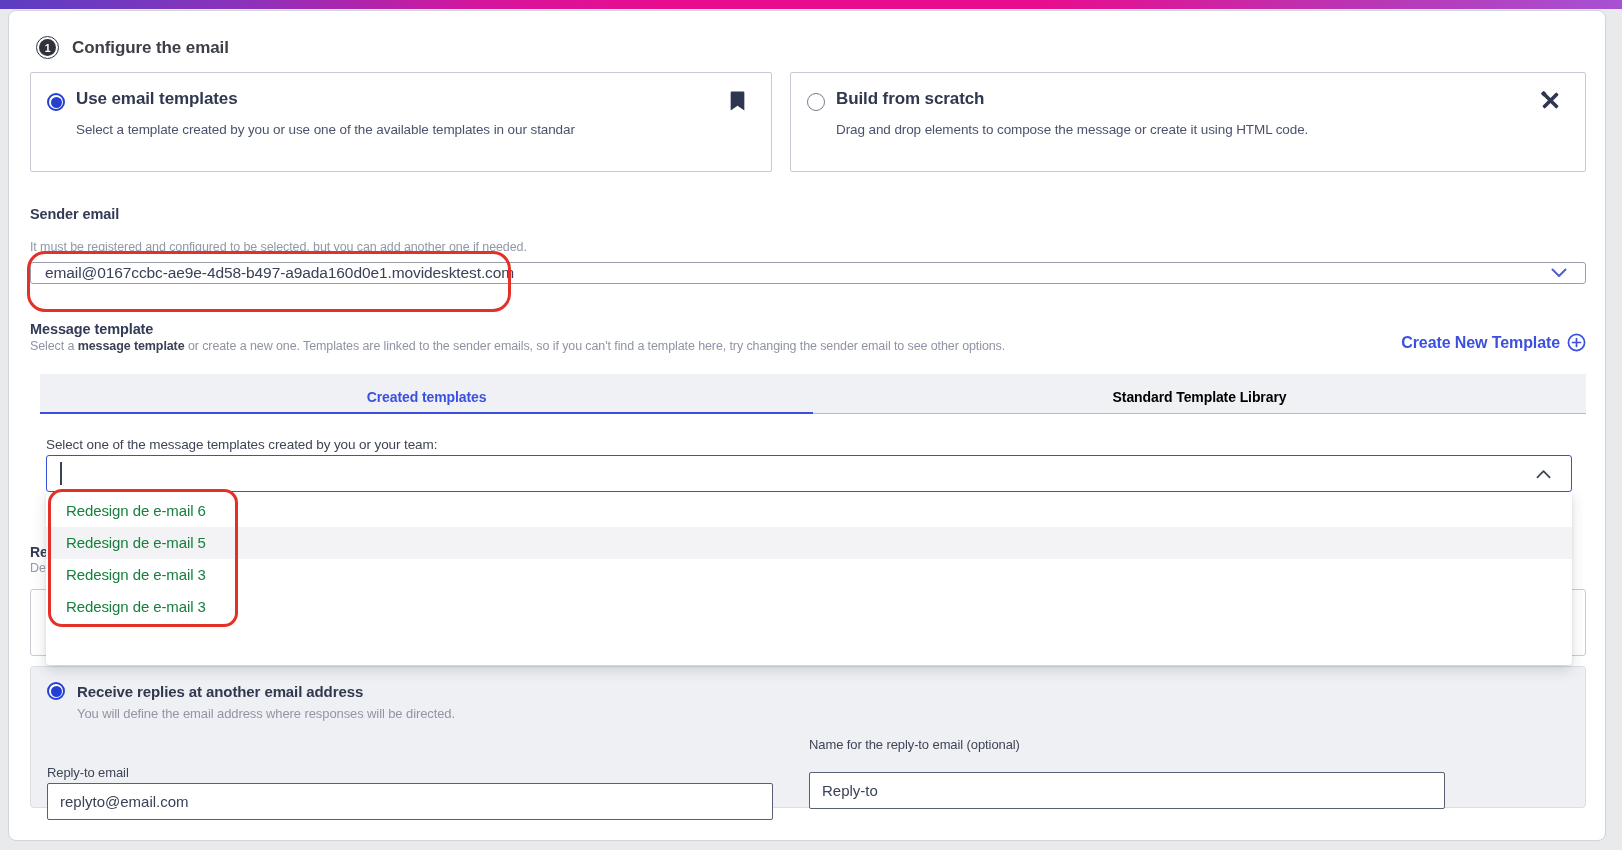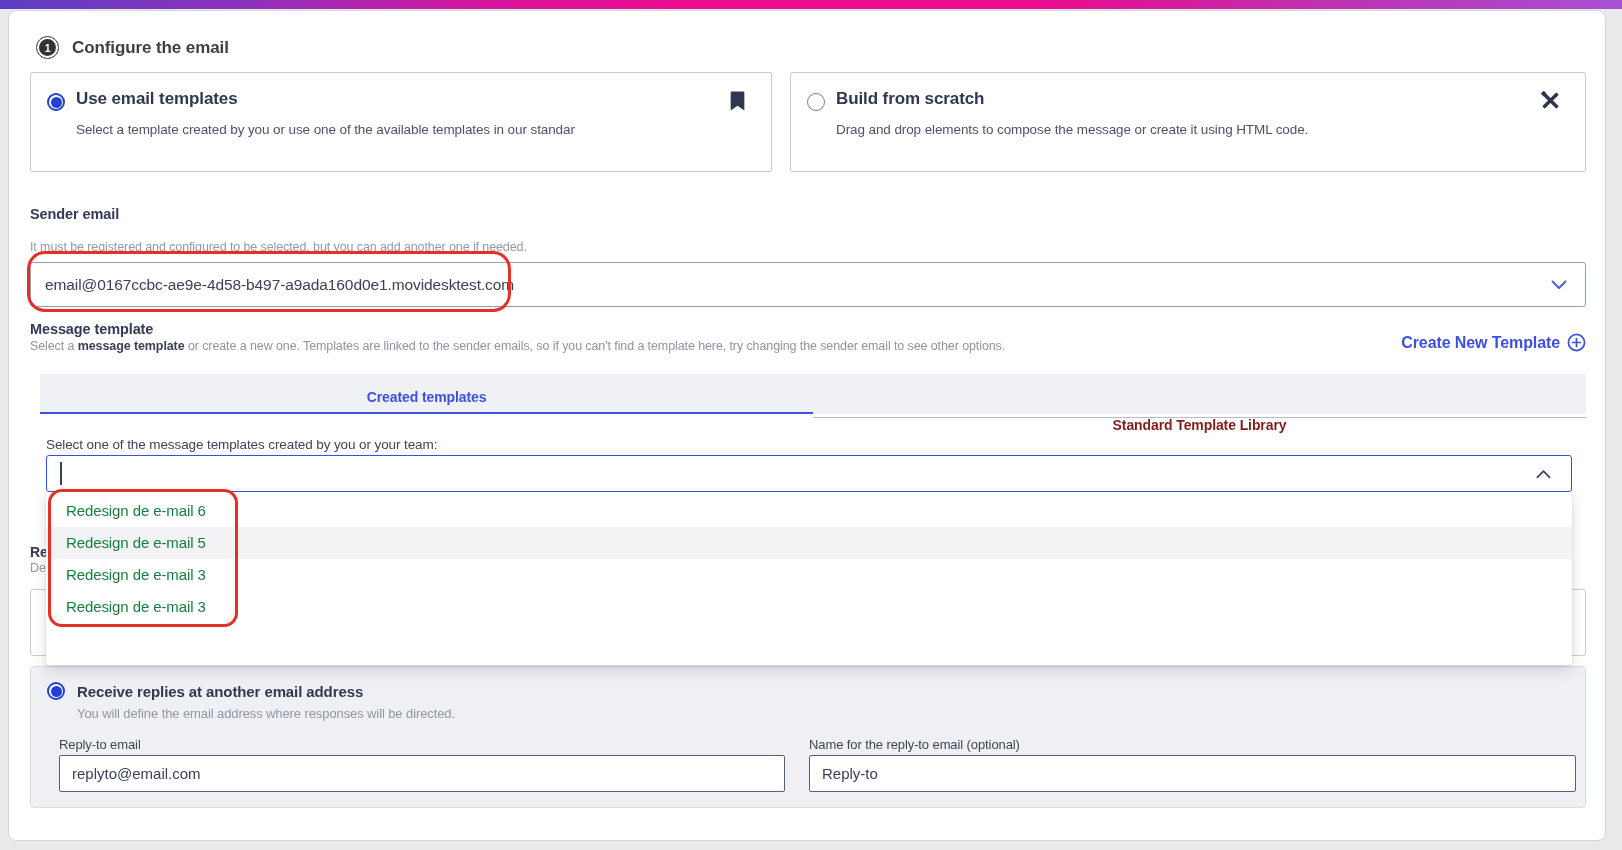--- a/index.html
+++ b/index.html
@@ -35,35 +35,35 @@
   
   .radio { display:inline-block; width:18px; height:18px; border-radius:50%; }
   .radio.checked { border:2px solid #2440d2; position:relative; background:#fff; }
   .radio.checked::after { content:""; position:absolute; inset:1.5px; border-radius:50%; background:#2440d2; }
   .radio.unchecked { border:1.5px solid #787e8e; background:#fff; }
 
   .section-label { position:absolute; font-weight:bold; font-size:14.5px; color:#333a56; z-index:2; }
   .small-desc { position:absolute; font-size:12.5px; color:#9398a7; line-height:15px; z-index:2; }
 
   
-  .sender-select { position:absolute; left:30px; top:262px; width:1556px; height:45px; background:#fff; border:1px solid #989da9; border-radius:3px; z-index:2; }
+  .sender-select { position:absolute; left:30px; top:262px; width:1556px; height:22px; background:#fff; border:1px solid #989da9; border-radius:3px; z-index:2; }
   .sender-select .value { position:absolute; left:14px; top:50%; transform:translateY(-50%); font-size:15.5px; color:#3a4158; }
   .sender-select .chev { position:absolute; right:18px; top:50%; transform:translateY(-50%); color:#4f5fd0; line-height:0; }
 
   
   .mt-desc { position:absolute; left:30px; top:339px; font-size:12.5px; color:#8f94a4; z-index:2; }
   .mt-desc b { color:#3c4156; }
   .create-link { position:absolute; right:36px; top:333px; display:flex; align-items:center; gap:7px; color:#3c50e0; font-size:16px; font-weight:bold; z-index:2; cursor:pointer; }
   .create-link .plus { line-height:0; }
 
   
   .tabs { position:absolute; left:40px; top:374px; width:1546px; height:40px; background:#f0f1f4; display:flex; z-index:2; }
   .tab { flex:1; text-align:center; font-size:14px; font-weight:bold; padding-top:15px; cursor:pointer; }
   .tab.active { color:#3c50e0; border-bottom:2px solid #3c50e0; }
-  .tab.inactive { color:#7f1d1d; border-bottom:1px solid #b7bbc6;margin-top:28px; }
+  .tab.inactive { color:#000000; border-bottom:1px solid #b7bbc6; }
 
   .select-label { position:absolute; left:46px; top:437px; font-size:13.5px; color:#3f4556; z-index:2; }
 
   
   .tpl-input { position:absolute; left:46px; top:455px; width:1526px; height:37px; background:#fff; border:1.5px solid #3650d8; border-radius:3px; z-index:6; }
   .tpl-input .caret { position:absolute; left:13px; top:6px; bottom:6px; width:1.5px; background:#3a4158; }
   .tpl-input .chev { position:absolute; right:20px; top:50%; transform:translateY(-50%); color:#3a4158; line-height:0; }
 
   
   .hidden-heading { position:absolute; left:30px; top:544px; font-size:14px; font-weight:bold; color:#333a56; z-index:1; }
@@ -76,24 +76,24 @@
   .dd-opt { height:32px; line-height:32px; padding-left:20px; font-size:15px; color:#15803d; cursor:pointer; }
   .dd-opt.hl { background:#f3f3f5; }
 
   
   .replies-card { position:absolute; left:30px; top:666px; width:1556px; height:142px; background:#eef0f4; border:1px solid #dadde2; border-radius:4px; z-index:2; }
   .replies-card .radio { position:absolute; left:16px; top:15px; }
   .rc-title { position:absolute; left:46px; top:16px; font-size:15px; font-weight:bold; color:#323850; }
   .rc-desc { position:absolute; left:46px; top:39px; font-size:13px; color:#9196a5; }
   .field-label { position:absolute; top:70px; font-size:13px; color:#3f4556; }
   .field-input { position:absolute; top:88px; height:37px; background:#fff; border:1px solid #5a6073; border-radius:2px; font-family:inherit; font-size:15px; color:#3a4158; padding-left:12px; }
-  .fl1, .fi1 { left:28px; }
+  .fl1, .fi1 { left:16px;margin-top:28px; }
   .fi1 { width:726px; }
   .fl2, .fi2 { left:778px; }
-  .fi2 { width:767px; }
+  .fi2 { width:636px;margin-top:17px; }
 
   
   .annotation { position:absolute; border:3px solid #e43028; pointer-events:none; z-index:30; }
   .ann1 { left:27px; top:251px; width:484px; height:61px; border-radius:18px; }
   .ann2 { left:48px; top:489px; width:190px; height:138px; border-radius:14px; }
 </style>
 </head>
 <body>
 
 <div id="app">

